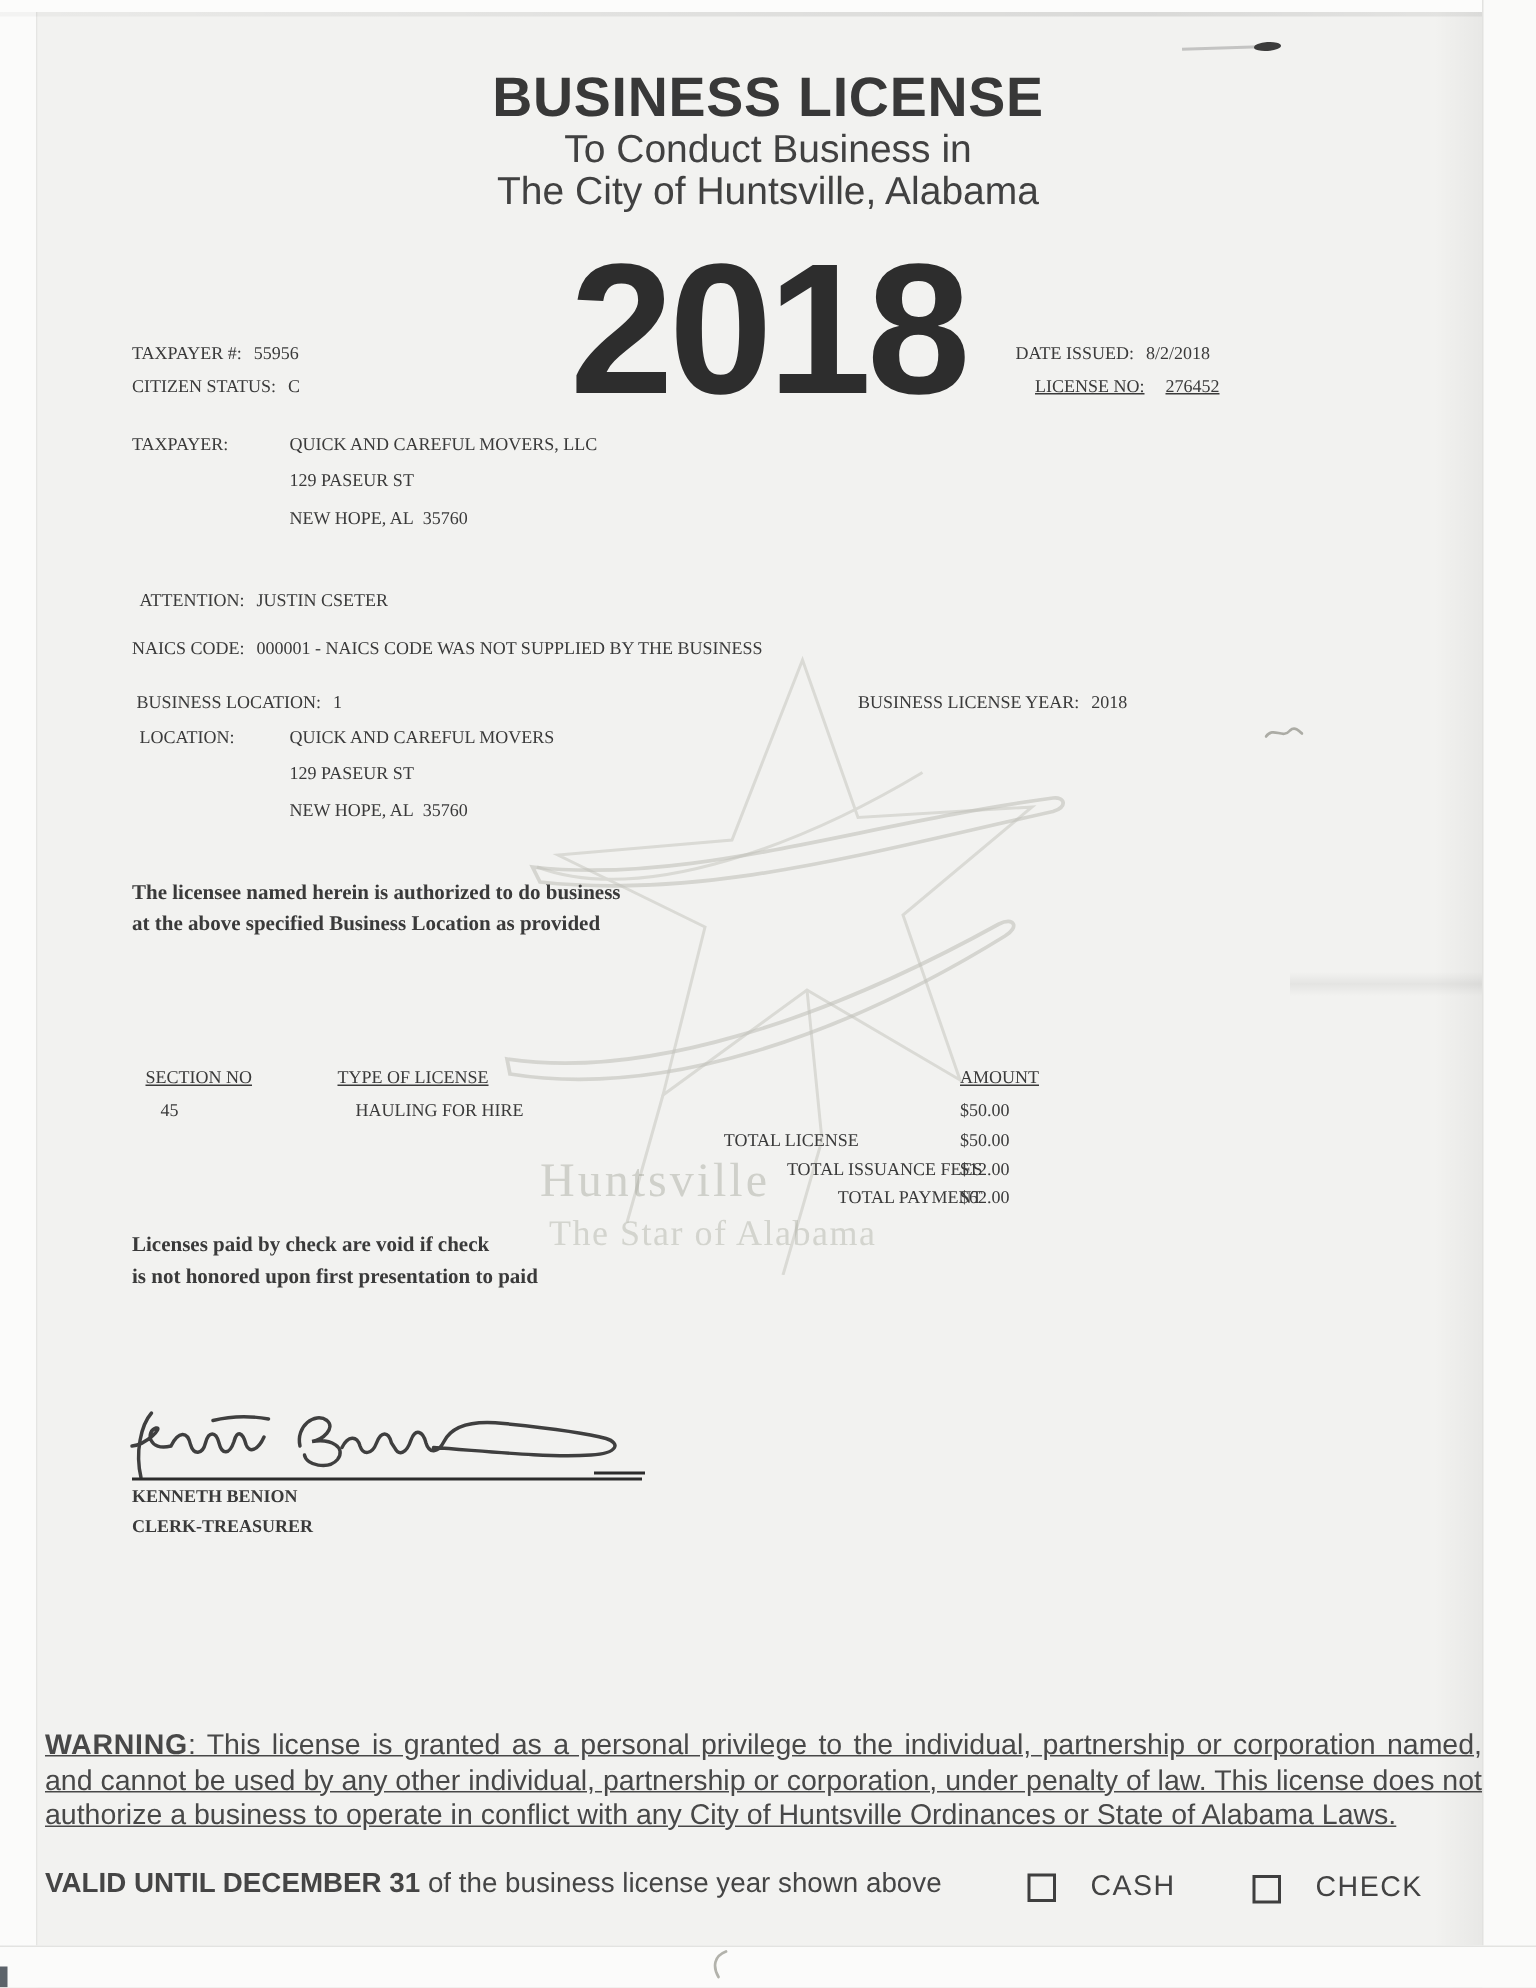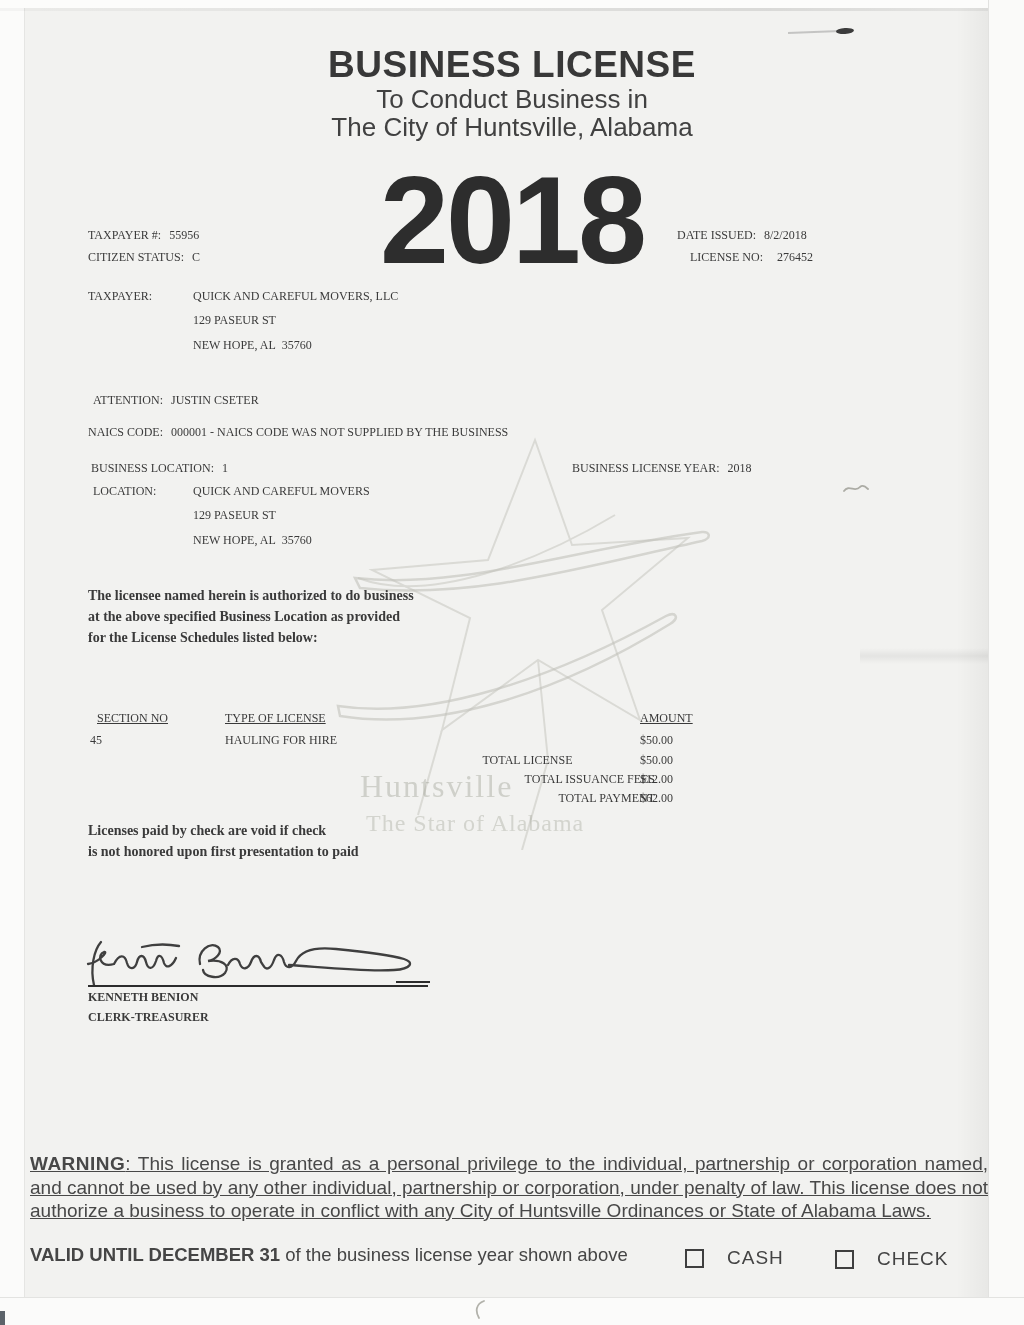--- a/index.html
+++ b/index.html
@@ -88,21 +88,21 @@
   <div class="abs t16 z2" style="left:88px;top:228px;">
     <span>TAXPAYER #:</span><span class="gap8">55956</span>
   </div>
   <div class="abs t16 z2" style="left:88px;top:250px;">
     <span>CITIZEN STATUS:</span><span class="gap8">C</span>
   </div>
 
   <div class="abs t16 z2" style="left:677px;top:228px;">
     <span>DATE ISSUED:</span><span class="gap8">8/2/2018</span>
   </div>
-  <div class="abs t16 z2" style="left:690px;top:250px;">
+  <div class="abs t16 z2" style="left:690px;top:250px;text-decoration:underline;">
     <span>LICENSE NO:</span><span class="gap14">276452</span>
   </div>
 
   <div class="abs t16 z2" style="left:88px;top:289px;">TAXPAYER:</div>
   <div class="abs t16 z2" style="left:193px;top:289px;">QUICK AND CAREFUL MOVERS, LLC</div>
   <div class="abs t16 z2" style="left:193px;top:313px;">129 PASEUR ST</div>
   <div class="abs t16 z2" style="left:193px;top:338px;">NEW HOPE, AL&nbsp; 35760</div>
 
   <div class="abs t16 z2" style="left:93px;top:393px;">
     <span>ATTENTION:</span><span class="gap8">JUSTIN CSETER</span>
@@ -118,29 +118,28 @@
     <span>BUSINESS LICENSE YEAR:</span><span class="gap8">2018</span>
   </div>
   <div class="abs t16 z2" style="left:93px;top:484px;">LOCATION:</div>
   <div class="abs t16 z2" style="left:193px;top:484px;">QUICK AND CAREFUL MOVERS</div>
   <div class="abs t16 z2" style="left:193px;top:508px;">129 PASEUR ST</div>
   <div class="abs t16 z2" style="left:193px;top:533px;">NEW HOPE, AL&nbsp; 35760</div>
 
   <div class="abs t14b z2" style="left:88px;top:585px;">
     <div>The licensee named herein is authorized to do business</div>
     <div>at the above specified Business Location as provided</div>
-    <div>for the License Schedules listed below:</div>
   </div>
 
   <div class="abs t16 u z2" style="left:97px;top:711px;">SECTION NO</div>
   <div class="abs t16 u z2" style="left:225px;top:711px;">TYPE OF LICENSE</div>
   <div class="abs t16 amt z2" style="top:711px;"><span class="u">AMOUNT</span></div>
 
-  <div class="abs t16 z2" style="left:90px;top:733px;">45</div>
-  <div class="abs t16 z2" style="left:225px;top:733px;">HAULING FOR HIRE</div>
+  <div class="abs t16 z2" style="left:107px;top:733px;">45</div>
+  <div class="abs t16 z2" style="left:237px;top:733px;">HAULING FOR HIRE</div>
   <div class="abs t16 amt z2" style="top:733px;">$50.00</div>
 
   <div class="abs t16 totlbl z2" style="top:753px;text-align:center;">TOTAL LICENSE</div>
   <div class="abs t16 amt z2" style="top:753px;">$50.00</div>
   <div class="abs t16 totlbl z2" style="top:772px;">TOTAL ISSUANCE FEES</div>
   <div class="abs t16 amt z2" style="top:772px;font-family:Liberation Serif, serif;">$12.00</div>
   <div class="abs t16 totlbl z2" style="top:791px;">TOTAL PAYMENT</div>
   <div class="abs t16 amt z2" style="top:791px;">$62.00</div>
 
   <div class="abs t14b z2" style="left:88px;top:820px;">

